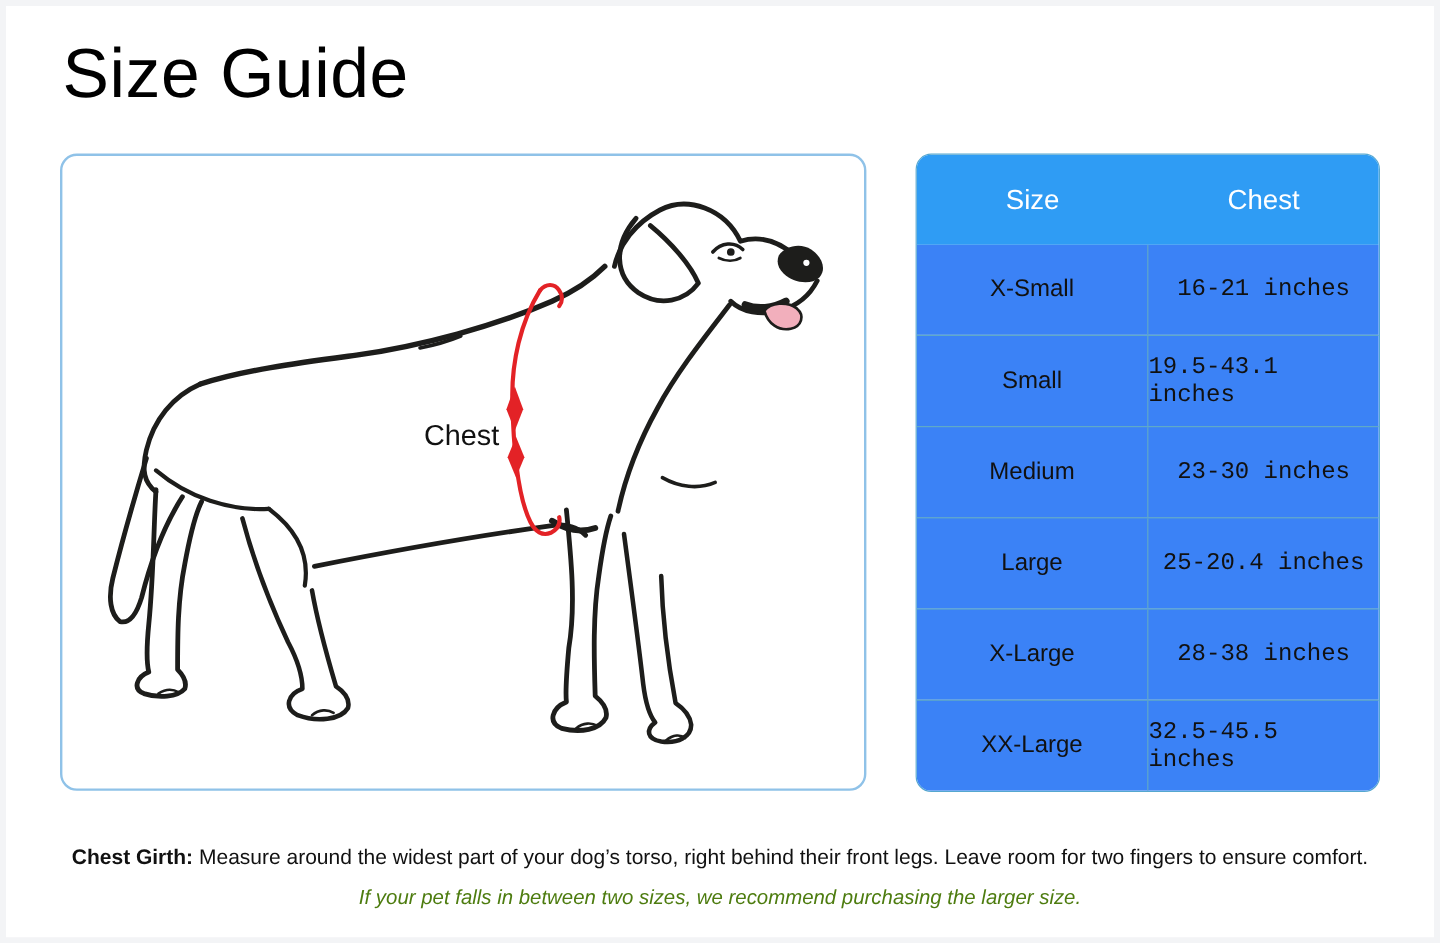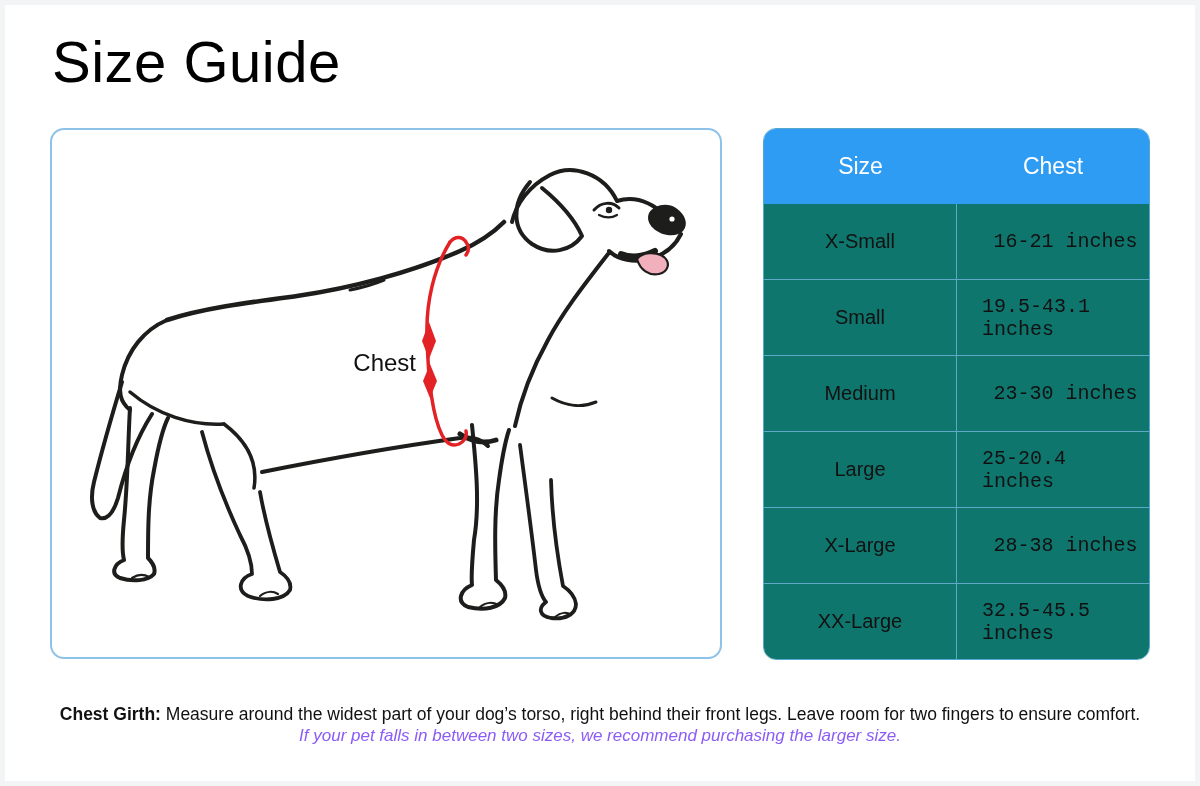--- a/index.html
+++ b/index.html
@@ -46,42 +46,42 @@
     display: flex;
     height: 75px; flex: none;
     background: #2f9cf4;
     color: #ffffff;
     font-size: 23px;
     align-items: center;
   }
   .th { display: flex; align-items: center; justify-content: center; height: 100%; }
   .th-size { width: 193px; flex: none; }
   .th-chest { flex: 1; }
-  .trow { display: flex; flex: 1; background: #0f766e; gap: 25px; }
+  .trow { display: flex; flex: 1; background: #3b82f6; }
   .trow + .trow { border-top: 1.5px solid #5fa9c8; }
   .td {
     display: flex; align-items: center; justify-content: center;
     font-size: 20px; color: #111111;
   }
   .td-size { width: 193px; flex: none; border-right: 1.5px solid #5fa9c8; box-sizing: border-box; }
   .td-chest { flex: 1; font-family: Liberation Mono, monospace; }
 
   .girth-note {
     position: absolute; top: 688px; left: 0; right: 0;
     margin: 16px;
     text-align: center;
     font-size: 17.5px; color: #111111;
   }
   .girth-note strong { font-weight: 700; }
   .fit-note {
     position: absolute; top: 726px; left: 0; right: 0;
-    margin: 0;
+    margin: 12px;
     text-align: center;
     font-style: italic;
-    font-size: 17px; color: #8b5cf6;
+    font-size: 17px; color: #4d7c0f;
   }
 </style>
 </head>
 <body>
 
 <div class="frame"></div>
 
 <h1 class="page-title">Size Guide</h1>
 
 <div class="dog-box">

